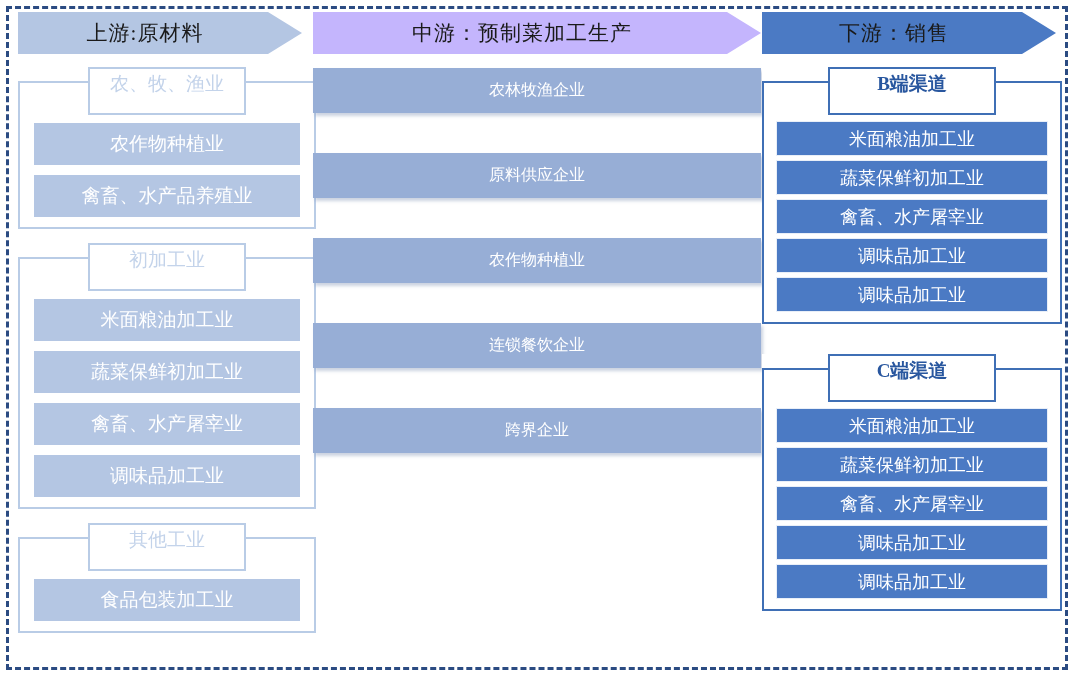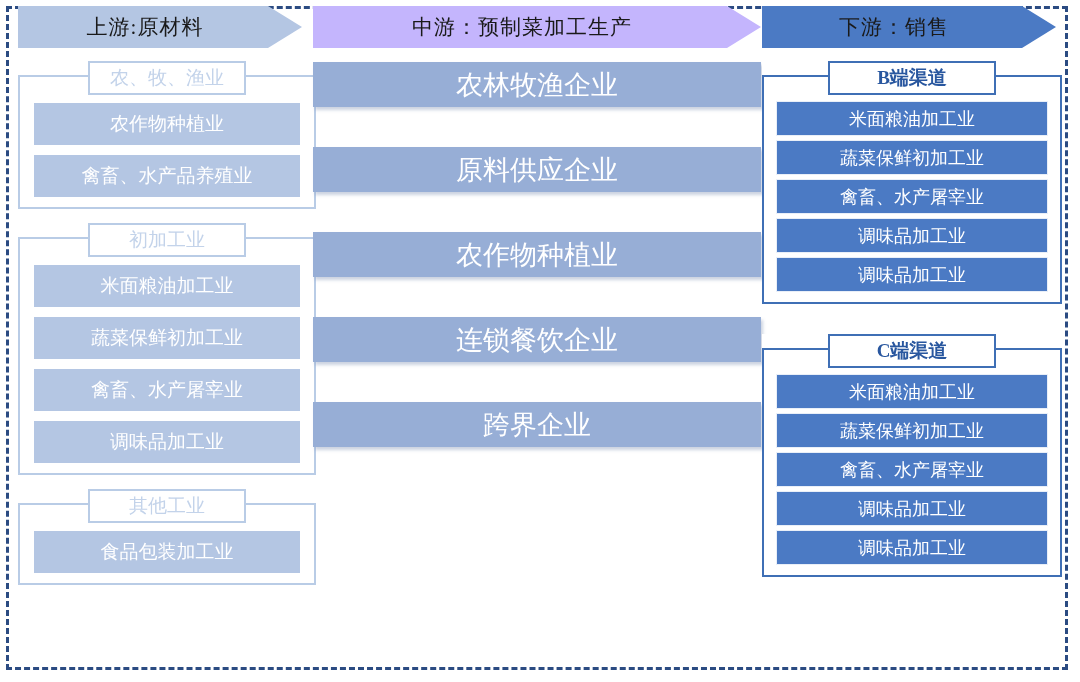--- a/index.html
+++ b/index.html
@@ -24,21 +24,21 @@
     top: 6px;
     width: 1062px;
     height: 664px;
     border: 3px dashed #2b4b82;
     box-sizing: border-box;
   }
 
   
   .column {
     position: absolute;
-    top: 6px;
+    top: 12px;
   }
   #col-upstream   { left: 18px;  width: 298px; }
   #col-midstream  { left: 313px; width: 448px; }
   #col-downstream { left: 762px; width: 300px; }
 
   
   .banner {
     position: relative;
     height: 42px;
     display: flex;
@@ -71,21 +71,21 @@
     box-sizing: border-box;
   }
   .group.strong .group-frame { border-color: #3f6fb5; }
 
   .group-title {
     position: relative;
     z-index: 3;
     margin: 0 auto;
     display: block;
     width: 158px;
-    height: 34px;
+    height: 48px;
     line-height: 30px;
     text-align: center;
     background: #ffffff;
     border: 2px solid #b9cce6;
     box-sizing: border-box;
     color: #c3d3ea;
     font-size: 19px;
   }
   .group.strong .group-title {
     border-color: #3f6fb5;
@@ -116,21 +116,21 @@
     height: 42px;
     font-size: 19px;
     margin-bottom: 10px;
   }
   .chip-up:last-child { margin-bottom: 0; }
 
   
   .chip-mid {
     background: #97aed6;
     height: 45px;
-    font-size: 27px;
+    font-size: 16px;
     box-shadow: 2px 3px 3px rgba(120,140,175,0.38);
   }
 
   
   .chip-down {
     background: #4b7ac4;
     height: 35px;
     font-size: 18px;
     margin-bottom: 4px;
     border: 1px solid #e9eff8;

